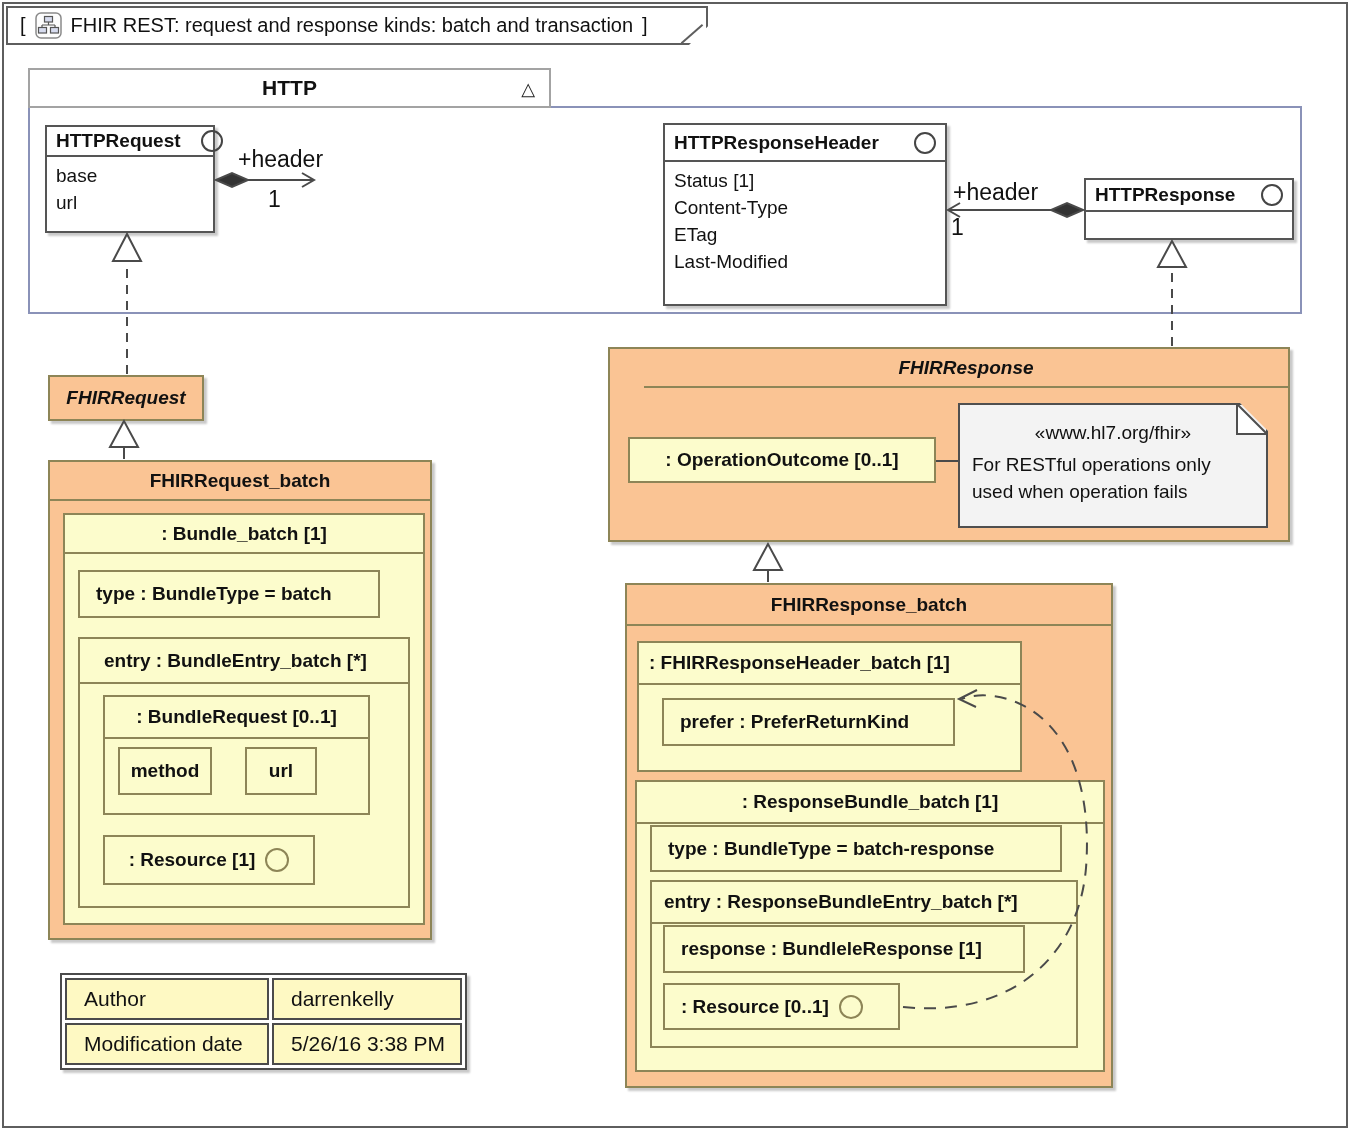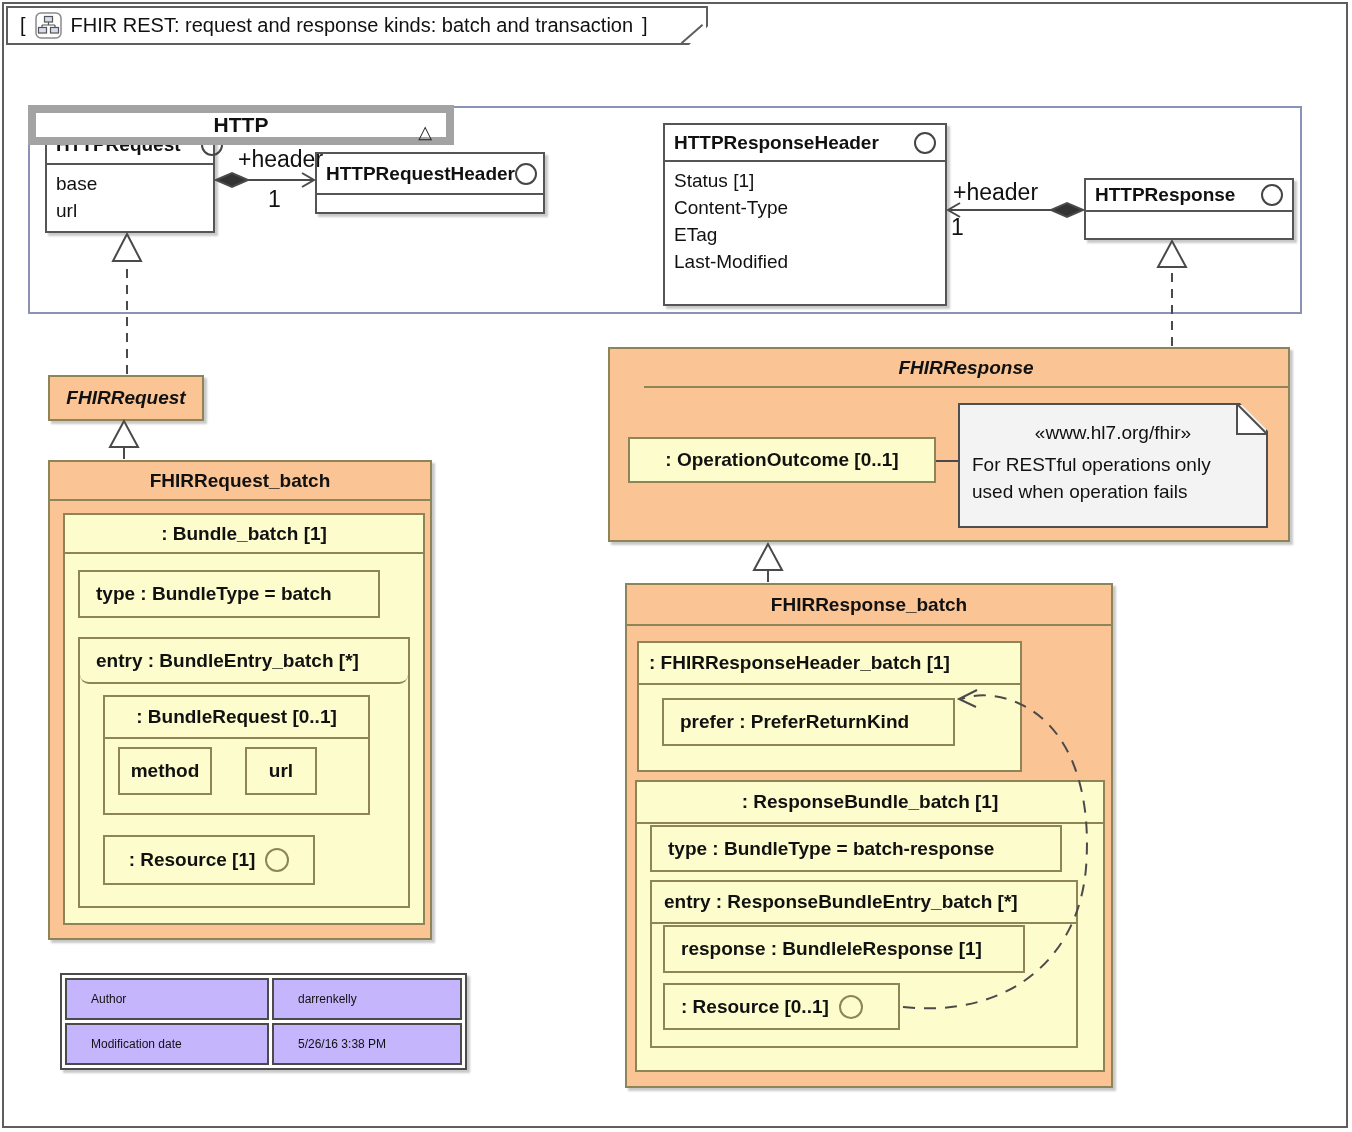--- a/index.html
+++ b/index.html
@@ -9,22 +9,22 @@
 
   
   .frame{left:2px;top:2px;width:1346px;height:1126px;border:2px solid #5e5e5e;}
   .tab{left:6px;top:6px;width:702px;height:39px;background:#fff;border:2px solid #5e5e5e;
        display:flex;align-items:center;gap:9px;padding-left:12px;z-index:6;
        clip-path:polygon(0 0,100% 0,100% 52%,calc(100% - 19px) 100%,0 100%);
        font-size:20px;}
   .tabcut{left:678px;top:33px;width:28px;height:2px;background:#5e5e5e;transform:rotate(-41deg);z-index:7;}
 
   
-  .pkg-tab{left:28px;top:68px;width:426px;height:40px;background:#fff;border:8px solid #a3a3a3;
-           display:flex;align-items:center;justify-content:center;font-weight:bold;font-size:21px;z-index:2;margin-top:37px;}
+  .pkg-tab{left:28px;top:68px;width:523px;height:40px;background:#fff;border:2px solid #a3a3a3;
+           display:flex;align-items:center;justify-content:center;font-weight:bold;font-size:21px;z-index:2;}
   .pkg-tri{position:absolute;right:14px;top:8px;font-size:18px;font-weight:normal;color:#222;}
   .pkg-body{left:28px;top:106px;width:1274px;height:208px;border:2px solid #8A92B8;background:#fff;}
 
   
   .cls{background:#fff;border:2px solid #555555;box-shadow:3px 3px 2px #c9c9c9;}
   .cname{display:flex;align-items:center;justify-content:space-between;padding:0 9px;font-weight:bold;font-size:19px;}
   .circle{width:22px;height:22px;border:2px solid #454545;border-radius:50%;flex:none;box-sizing:border-box;background:transparent;}
   .attrs{border-top:2px solid #555555;padding:5px 9px 4px 9px;font-size:19px;line-height:27px;}
   .empty{border-top:2px solid #555555;}
 
@@ -41,21 +41,21 @@
   
   .note{background:#F3F3F3;border:2px solid #4f4f4f;box-shadow:3px 3px 2px #c9c9c9;
         clip-path:polygon(0 0,calc(100% - 28px) 0,100% 28px,100% 100%,0 100%);
         font-size:19px;line-height:27px;padding:46px 10px 0 12px;}
   .note-stereo{position:absolute;left:0;top:14px;width:100%;text-align:center;}
 
   
   .itable{left:60px;top:973px;width:407px;height:97px;background:#fff;border:2px solid #4b4b4b;
           box-shadow:3px 3px 2px #c9c9c9;display:grid;grid-template-columns:204px 1fr;
           grid-template-rows:1fr 1fr;gap:3px;padding:3px;}
-  .itable .cell{border:2px solid #4b4b4b;display:flex;align-items:center;padding-left:24px;font-size:12px;background:#c4b5fd;}
+  .itable .cell{border:2px solid #4b4b4b;display:flex;align-items:center;padding-left:17px;font-size:21px;background:#fef9c3;}
 
   .asslbl{font-size:23px;z-index:4;}
   svg.overlay{position:absolute;left:0;top:0;z-index:60;pointer-events:none;}
 </style>
 </head>
 <body>
 
 <div id="canvas">
 
   <div class="abs frame"></div>
@@ -74,37 +74,30 @@
   </div>
   <div class="abs tabcut"></div>
 
   <div class="abs pkg-tab">
     <span>HTTP</span>
     <span class="pkg-tri">△</span>
   </div>
   <div class="abs pkg-body"></div>
 
   <div class="abs cls" style="left:45px;top:125px;width:170px;height:108px;">
-    <div class="cname" style="height:36px;gap:20px;">
+    <div class="cname" style="height:28px;gap:20px;">
       <span>HTTPRequest</span>
       <span class="circle"></span>
     </div>
     <div class="attrs">
       <div>base</div>
       <div>url</div>
     </div>
   </div>
 
-  <div class="abs cls" style="left:315px;top:152px;width:230px;height:62px;">
-    <div class="cname" style="height:39px;">
-      <span>HTTPRequestHeader</span>
-      <span class="circle"></span>
-    </div>
-    <div class="empty" style="height:19px;"></div>
-  </div>
 
   <div class="abs cls" style="left:663px;top:123px;width:284px;height:183px;">
     <div class="cname" style="height:35px;">
       <span>HTTPResponseHeader</span>
       <span class="circle"></span>
     </div>
     <div class="attrs">
       <div>Status [1]</div>
       <div>Content-Type</div>
       <div>ETag</div>
@@ -132,21 +125,21 @@
   <div class="abs obox" style="left:48px;top:460px;width:384px;height:480px;">
     <div class="hdr" style="height:37px;">FHIRRequest_batch</div>
   </div>
   <div class="abs ybox" style="left:63px;top:513px;width:362px;height:412px;">
     <div class="hdr" style="height:37px;">: Bundle_batch [1]</div>
   </div>
   <div class="abs ybox lbl tl" style="left:78px;top:570px;width:302px;height:48px;">
     <span>type : BundleType = batch</span>
   </div>
   <div class="abs ybox" style="left:78px;top:637px;width:332px;height:271px;">
-    <div class="hdr" style="height:43px;justify-content:flex-start;padding-left:16px;border-radius:9px;">entry : BundleEntry_batch [*]</div>
+    <div class="hdr" style="height:43px;justify-content:flex-start;padding-left:24px;">entry : BundleEntry_batch [*]</div>
   </div>
   <div class="abs ybox" style="left:103px;top:695px;width:267px;height:120px;">
     <div class="hdr" style="height:40px;">: BundleRequest [0..1]</div>
   </div>
   <div class="abs ybox lbl tc" style="left:118px;top:747px;width:94px;height:48px;">
     <span>method</span>
   </div>
   <div class="abs ybox lbl tc" style="left:245px;top:747px;width:72px;height:48px;">
     <span>url</span>
   </div>

